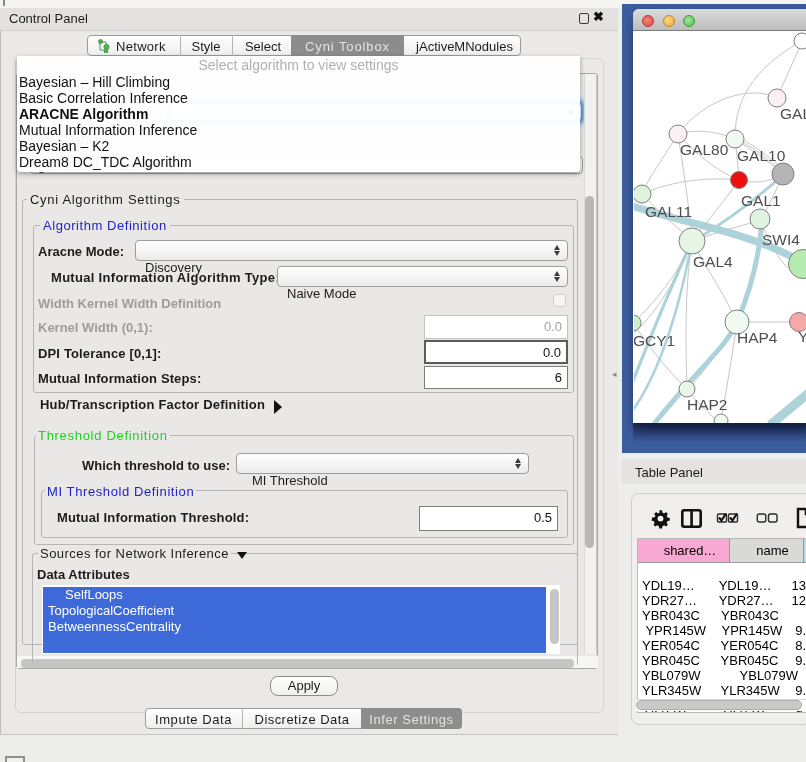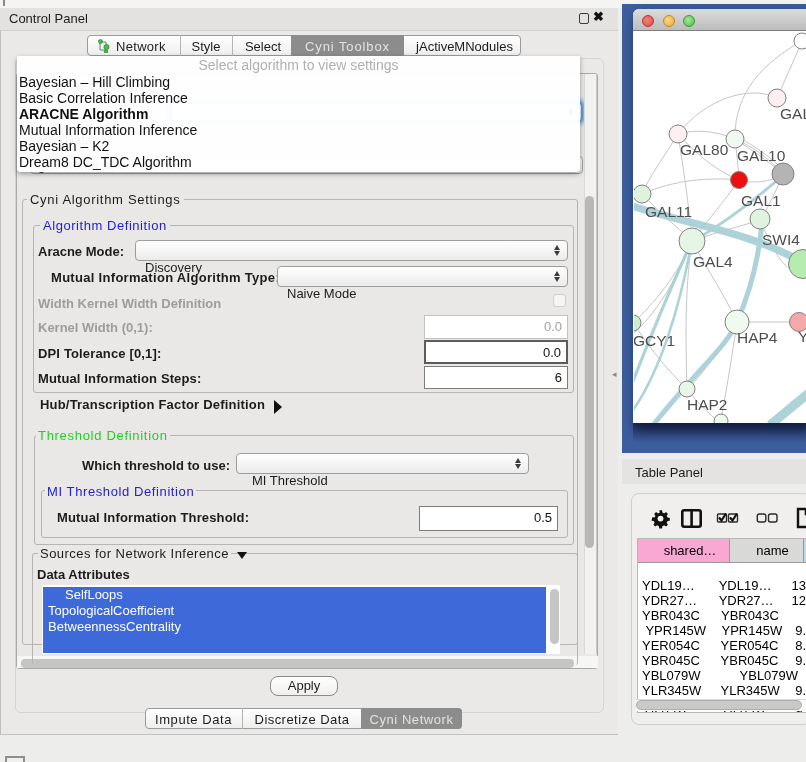--- a/index.html
+++ b/index.html
@@ -119,21 +119,21 @@
 </div>
 <div class="abs" style="left:550px;top:589px;width:9px;height:55px;background:#c5c5c3;border-radius:5px;"></div>
 
 <div class="abs f13" style="left:270px;top:676px;width:68px;height:20px;background:linear-gradient(#ffffff,#f0f0ee);border:1px solid #8b8b89;border-radius:8px;text-align:center;line-height:17px;">Apply</div>
 
 <div class="abs" style="left:145px;top:708px;width:317px;height:21px;background:linear-gradient(#ffffff,#eeeeee);border:1px solid #9b9b9b;border-radius:4px;"></div>
 <div class="abs f13" style="left:145px;top:708px;width:317px;height:21px;">
   <div class="abs" style="left:97px;top:0;width:1px;height:21px;background:#b5b5b3;"></div>
   <div class="abs" style="left:0;top:4px;width:97px;text-align:center;letter-spacing:0.55px;">Impute Data</div>
   <div class="abs" style="left:98px;top:4px;width:118px;text-align:center;letter-spacing:0.45px;">Discretize Data</div>
-  <div class="abs" style="left:216px;top:0;width:101px;height:21px;background:#8c8c8c;color:#e2e2e0;text-align:center;padding-top:4px;border-radius:0 4px 4px 0;letter-spacing:0.55px;">Cyni Network</div>
+  <div class="abs" style="left:216px;top:0;width:101px;height:21px;background:#8c8c8c;color:#e2e2e0;text-align:center;padding-top:4px;border-radius:0 4px 4px 0;letter-spacing:0.55px;">Infer Settings</div>
 </div>
 
 <div class="abs" style="left:5px;top:756px;width:20px;height:10px;background:#f0f0ee;border:2px solid #8e8e8c;"></div>
 
 <div class="abs" style="left:17px;top:56px;width:563px;height:116px;background:rgba(255,255,255,0.95);border-radius:0 0 4px 4px;box-shadow:0 2px 5px rgba(0,0,0,0.35);font-size:14px;">
   <div class="abs" style="left:0;top:1px;width:563px;text-align:center;color:#b0b0ae;">Select algorithm to view settings</div>
   <div class="abs" style="left:2px;top:17.6px;line-height:16px;color:#111;">Bayesian – Hill Climbing<br>Basic Correlation Inference<br><b>ARACNE Algorithm</b><br>Mutual Information Inference<br>Bayesian – K2<br>Dream8 DC_TDC Algorithm</div>
 </div>
 
 <div class="abs" style="left:612px;top:369px;font-size:9px;color:#8a8a8a;">◂</div>

